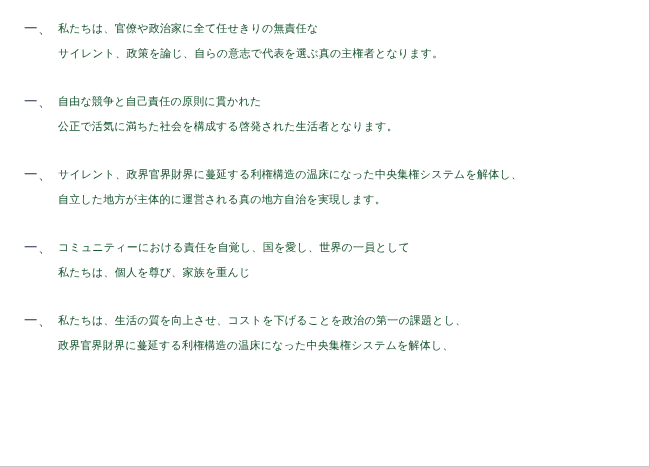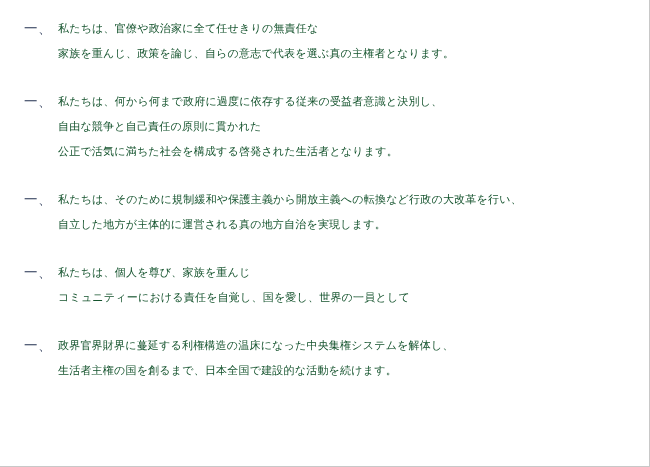--- a/index.html
+++ b/index.html
@@ -57,51 +57,50 @@
 </head>
 <body>
 
 <div id="page">
   <div id="content">
 
     <div class="clause">
       <div class="marker">一、</div>
       <div class="lines">
         <div class="line">私たちは、官僚や政治家に全て任せきりの無責任な</div>
-        <div class="line">家族を重んじ、政策を論じ、自らの意志で代表を選ぶ真の主権者となります。</div>
+        <div class="line">サイレント、政策を論じ、自らの意志で代表を選ぶ真の主権者となります。</div>
       </div>
     </div>
 
     <div class="clause">
       <div class="marker">一、</div>
       <div class="lines">
-        <div class="line">私たちは、何から何まで政府に過度に依存する従来の受益者意識と決別し、</div>
         <div class="line">自由な競争と自己責任の原則に貫かれた</div>
         <div class="line">公正で活気に満ちた社会を構成する啓発された生活者となります。</div>
       </div>
     </div>
 
     <div class="clause">
       <div class="marker">一、</div>
       <div class="lines">
-        <div class="line">私たちは、そのために規制緩和や保護主義から開放主義への転換など行政の大改革を行い、</div>
+        <div class="line">サイレント、政界官界財界に蔓延する利権構造の温床になった中央集権システムを解体し、</div>
         <div class="line">自立した地方が主体的に運営される真の地方自治を実現します。</div>
       </div>
     </div>
 
     <div class="clause">
       <div class="marker">一、</div>
       <div class="lines">
+        <div class="line">コミュニティーにおける責任を自覚し、国を愛し、世界の一員として</div>
         <div class="line">私たちは、個人を尊び、家族を重んじ</div>
-        <div class="line">コミュニティーにおける責任を自覚し、国を愛し、世界の一員として</div>
       </div>
     </div>
 
     <div class="clause">
       <div class="marker">一、</div>
       <div class="lines">
+        <div class="line">私たちは、生活の質を向上させ、コストを下げることを政治の第一の課題とし、</div>
         <div class="line">政界官界財界に蔓延する利権構造の温床になった中央集権システムを解体し、</div>
-        <div class="line">生活者主権の国を創るまで、日本全国で建設的な活動を続けます。</div>
       </div>
     </div>
 
   </div>
 </div>
 
 </body></html>

